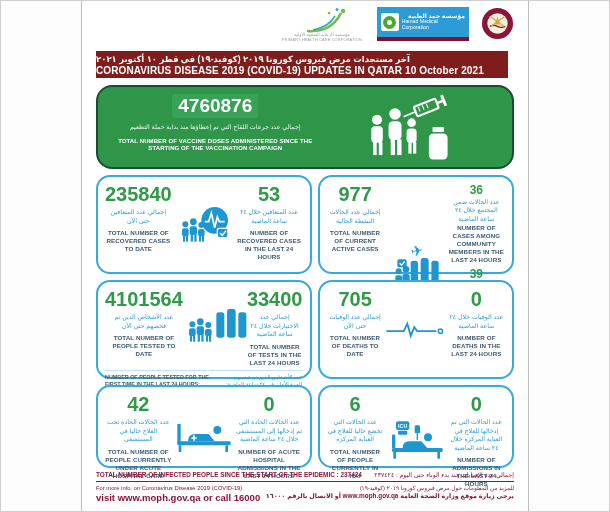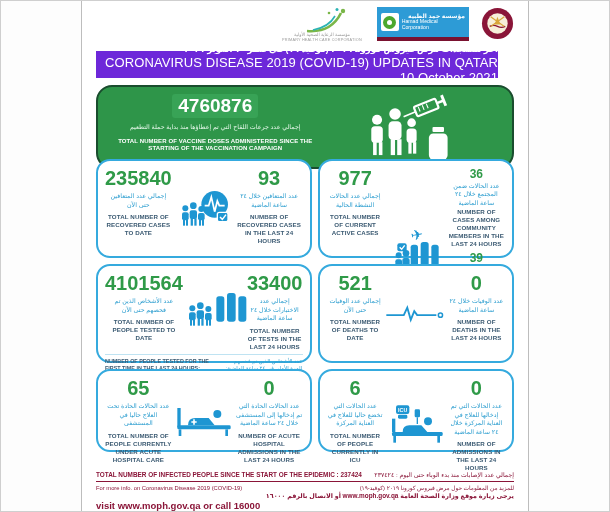--- a/index.html
+++ b/index.html
@@ -17,36 +17,36 @@
   .hmc-blue{background:#2d9bd6;display:flex;align-items:center;gap:3px;padding:3px 4px;height:24px;}
   .hmc-sq{width:18px;height:18px;background:#fff;border-radius:2px;display:flex;align-items:center;justify-content:center;}
   .hmc-sq .circ{width:13px;height:13px;border-radius:50%;background:#4ba82e;position:relative;}
   .hmc-sq .circ:after{content:"";position:absolute;left:4px;top:4px;width:5px;height:5px;background:#fff;border-radius:50%;}
   .hmc-text{color:#fff;line-height:1.15;}
   .hmc-text .t-ar{font-size:6px;font-weight:bold;}
   .hmc-text .t-en{font-size:5.2px;}
   .hmc-strip{height:4px;background:#7a1230;}
   .emblem{width:33px;height:33px;}
   
-  .titlebar{position:absolute;top:50px;left:14px;right:30px;height:27px;background:#6d28d9;color:#fff;
-    text-align:right;display:flex;flex-direction:column;justify-content:center;gap:1px;}
+  .titlebar{position:absolute;top:50px;left:14px;right:20px;height:27px;background:#7f1d1d;color:#fff;
+    text-align:left;display:flex;flex-direction:column;justify-content:center;gap:1px;}
   .titlebar .t-ar{font-size:8.5px;font-weight:bold;}
-  .titlebar .t-en{font-size:13px;font-weight:normal;letter-spacing:.1px;}
+  .titlebar .t-en{font-size:10px;font-weight:bold;letter-spacing:.1px;}
   
   .vpanel{position:absolute;top:84px;left:14px;right:14px;height:84px;background:#2e9549;
     border:2px solid #1a4d2e;border-radius:16px;box-sizing:border-box;display:flex;
     align-items:stretch;padding:7px 14px;color:#fff;}
   .vcol{flex:1.15;text-align:center;display:flex;flex-direction:column;align-items:center;}
   .vicon{flex:1;display:flex;align-items:center;justify-content:center;}
   .vnum{display:inline-block;background:#38a356;border-radius:3px;padding:0 6px;
     font-size:19px;font-weight:bold;line-height:24px;}
   .vcol .t-ar{font-size:6.3px;color:#e6f8ea;margin-top:5px;line-height:1.35;}
   .vcol .t-en{font-size:6px;font-weight:bold;margin-top:6px;line-height:1.3;letter-spacing:.1px;}
   
-  .cards{position:absolute;top:158px;left:14px;right:14px;display:grid;
+  .cards{position:absolute;top:174px;left:14px;right:14px;display:grid;
     grid-template-columns:1fr 1fr;grid-template-rows:99px 99px 83px;gap:6px;}
   .card{border:2px solid #35aade;border-radius:14px;background:#fff;box-sizing:border-box;
     padding:5px 7px;display:flex;flex-direction:column;}
   .card-main{flex:1;display:flex;align-items:stretch;}
   .scol{flex:1.35;text-align:center;display:flex;flex-direction:column;align-items:center;justify-content:flex-start;}
   .icol{width:64px;display:flex;align-items:center;justify-content:center;}
   .num{color:#2f9a48;font-size:20px;font-weight:bold;line-height:1.05;margin-top:2px;}
   .num.sm{font-size:12px;}
   .t-ar-c{font-size:6.3px;color:#2f9fd0;line-height:1.35;margin-top:3px;}
   .t-en-c{font-size:6.2px;color:#3b5a72;font-weight:bold;line-height:1.3;margin-top:4px;letter-spacing:.1px;}
@@ -57,21 +57,21 @@
     justify-content:space-between;gap:8px;font-size:5.4px;font-weight:bold;color:#3b5a72;line-height:1.3;}
   .card-foot .fr{text-align:right;color:#2f9fd0;font-weight:normal;}
   .gnum{color:#2f9a48;font-weight:bold;}
   
   .pfooter{position:absolute;top:470px;left:14px;right:14px;color:#8a1538;}
   .ep-row{display:flex;justify-content:space-between;align-items:baseline;font-size:6.4px;font-weight:bold;}
   .ep-row .r{font-weight:normal;font-size:6.2px;}
   .pfooter hr{border:none;border-top:1px solid #8a1538;margin:3px 0 3px 0;}
   .info-row{display:flex;justify-content:space-between;align-items:flex-start;}
   .info-l .l1{font-size:5.8px;}
-  .info-l .l2{font-size:9.5px;font-weight:bold;margin-top:9px;}
+  .info-l .l2{font-size:9.5px;font-weight:bold;margin-top:1px;}
   .info-r{text-align:right;}
   .info-r .l1{font-size:5.8px;}
   .info-r .l2{font-size:6.4px;font-weight:bold;margin-top:1px;}
   svg{display:block;}
 </style>
 </head>
 <body>
 
 <div class="frame">
 <div class="page">
@@ -176,21 +176,21 @@
                 <rect x="39" y="37" width="10" height="11" rx="3"></rect>
             <rect x="40.5" y="47" width="3" height="9"></rect>
                 <rect x="45" y="47" width="3" height="9"></rect>
             <circle cx="64" cy="24" r="20"></circle>
             <polyline points="49,26 55,26 59,13 64,35 68,19 71,26 79,26" fill="none" stroke="#fff" stroke-width="2.6"></polyline>
             <rect x="68" y="36" width="16" height="14" rx="3" stroke="#fff" stroke-width="2"></rect>
             <polyline points="72,43 75.5,46.5 81,39.5" fill="none" stroke="#fff" stroke-width="2.2"></polyline>
           </svg>
         </div>
         <div class="scol">
-          <div class="num">93</div>
+          <div class="num">53</div>
           <div class="t-ar-c" dir="rtl">عدد المتعافين خلال ٢٤ ساعة الماضية</div>
           <div class="t-en-c">NUMBER OF RECOVERED CASES IN THE LAST 24 HOURS</div>
         </div>
       </div>
     </div>
 
     <div class="card">
       <div class="card-main">
         <div class="scol">
           <div class="num">977</div>
@@ -266,42 +266,42 @@
         <div class="fl"><span>NUMBER OF PEOPLE TESTED FOR THE FIRST TIME IN THE LAST 24 HOURS:</span>
           <span class="gnum">4811</span></div>
         <div class="fr" dir="rtl"><span>عدد الأشخاص الذين تم فحصهم للمرة الأولى في ٢٤ ساعة الماضية:</span>
           <span class="gnum">٤٨١١</span></div>
       </div>
     </div>
 
     <div class="card">
       <div class="card-main">
         <div class="scol">
-          <div class="num">521</div>
+          <div class="num">705</div>
           <div class="t-ar-c" dir="rtl">إجمالي عدد الوفيات حتى الآن</div>
           <div class="t-en-c">TOTAL NUMBER OF DEATHS TO DATE</div>
         </div>
         <div class="icol">
           <svg width="70" height="34" viewBox="0 0 110 40">
             <polyline points="4,22 34,22 40,9 46,30 52,15 57,22 90,22" fill="none" stroke="#1e96d2" stroke-width="3.2"></polyline>
             <circle cx="97" cy="22" r="3.6" fill="#fff" stroke="#1e96d2" stroke-width="2.6"></circle>
           </svg>
         </div>
         <div class="scol">
           <div class="num">0</div>
           <div class="t-ar-c" dir="rtl">عدد الوفيات خلال ٢٤ ساعة الماضية</div>
           <div class="t-en-c">NUMBER OF DEATHS IN THE LAST 24 HOURS</div>
         </div>
       </div>
     </div>
 
     <div class="card">
       <div class="card-main">
         <div class="scol">
-          <div class="num">65</div>
+          <div class="num">42</div>
           <div class="t-ar-c" dir="rtl">عدد الحالات الحادة تحت العلاج حاليا في المستشفى</div>
           <div class="t-en-c">TOTAL NUMBER OF PEOPLE CURRENTLY UNDER ACUTE HOSPITAL CARE</div>
         </div>
         <div class="icol">
           <svg width="66" height="48" viewBox="0 0 96 56" fill="#1e96d2">
             <rect x="8" y="10" width="5" height="29"></rect>
             <rect x="8" y="36" width="80" height="6" rx="2"></rect>
             <rect x="10" y="42" width="4" height="10"></rect>
                 <rect x="80" y="42" width="4" height="10"></rect>
             <circle cx="68" cy="19" r="6"></circle>

